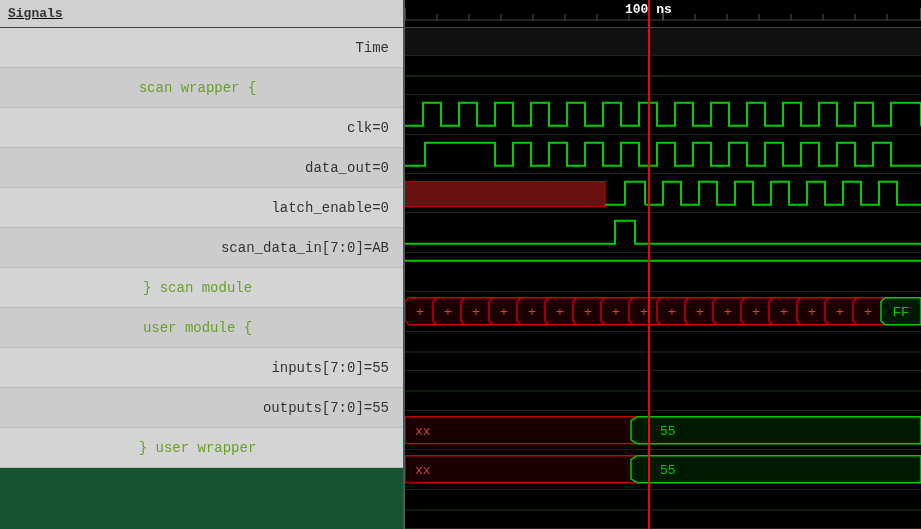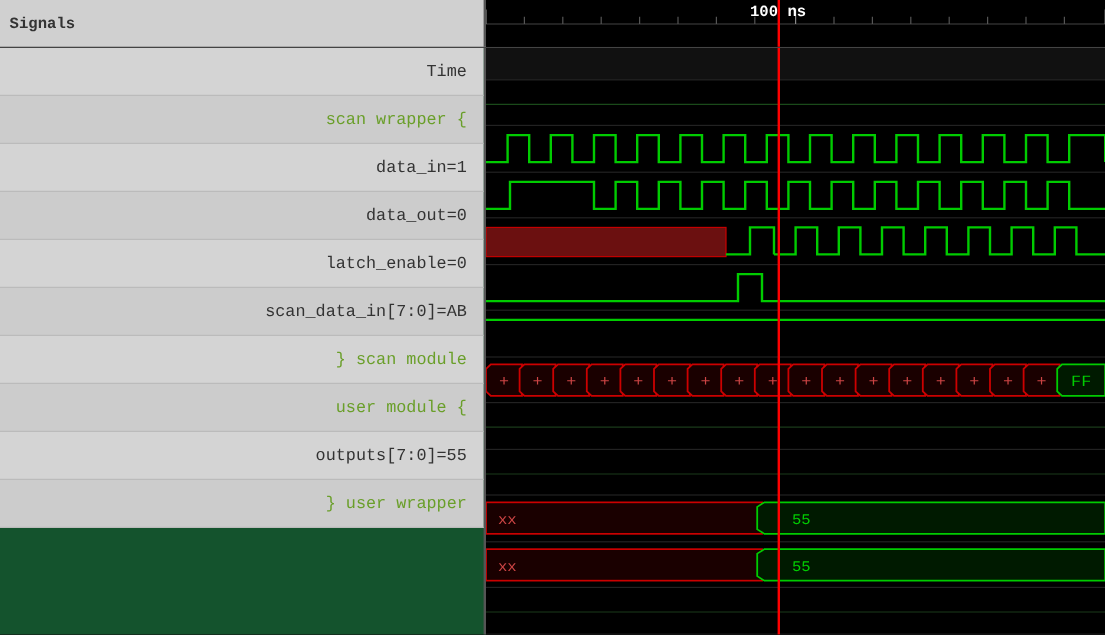--- a/index.html
+++ b/index.html
@@ -8,23 +8,24 @@
       height: 529px;
       overflow: hidden;
       display: flex;
       flex-direction: column;
       font-family: 'Courier New', Courier, monospace;
       background: #1a1a1a;
     }
 
     .top-bar {
       display: flex;
-      height: 40px;
-      background: #000000;
+      height: 28px;
+      background: #fef9c3;
       border-bottom: 1px solid #444;
+      text-decoration: underline;
     }
     .top-bar-left {
       width: 405px;
       min-width: 405px;
       background: #d0d0d0;
       display: flex;
       align-items: center;
       padding-left: 8px;
       font-size: 13px;
       color: #333;
@@ -75,21 +76,21 @@
     }
     .signal-name {
       font-size: 14px;
       text-align: right;
       width: 100%;
       padding-right: 6px;
       white-space: nowrap;
     }
     .signal-name.green {
       color: #6a9f2a;
-      text-align: right;
+      text-align: center;
       padding-left: 6px;
     }
     .signal-name.dark {
       color: #333;
       text-align: right;
     }
 
     
     .waveform-panel {
       flex: 1;
@@ -169,24 +170,24 @@
   <div class="signals-panel">
 
     <div class="signal-row">
       <span class="signal-name dark">Time</span>
     </div>
 
     <div class="signal-row">
       <span class="signal-name green">scan wrapper {</span>
     </div>
 
-
-    <div class="signal-row">
-      <span class="signal-name dark">data_in=1</span>
-    </div>
+    <div class="signal-row">
+      <span class="signal-name dark">clk=0</span>
+    </div>
+
 
     <div class="signal-row">
       <span class="signal-name dark">data_out=0</span>
     </div>
 
     <div class="signal-row">
       <span class="signal-name dark">latch_enable=0</span>
     </div>
 
 
@@ -195,20 +196,23 @@
     </div>
 
     <div class="signal-row">
       <span class="signal-name green">} scan module</span>
     </div>
 
     <div class="signal-row">
       <span class="signal-name green">user module {</span>
     </div>
 
+    <div class="signal-row">
+      <span class="signal-name dark">inputs[7:0]=55</span>
+    </div>
 
     <div class="signal-row">
       <span class="signal-name dark">outputs[7:0]=55</span>
     </div>
 
     <div class="signal-row">
       <span class="signal-name green">} user wrapper</span>
     </div>
 
   </div>

